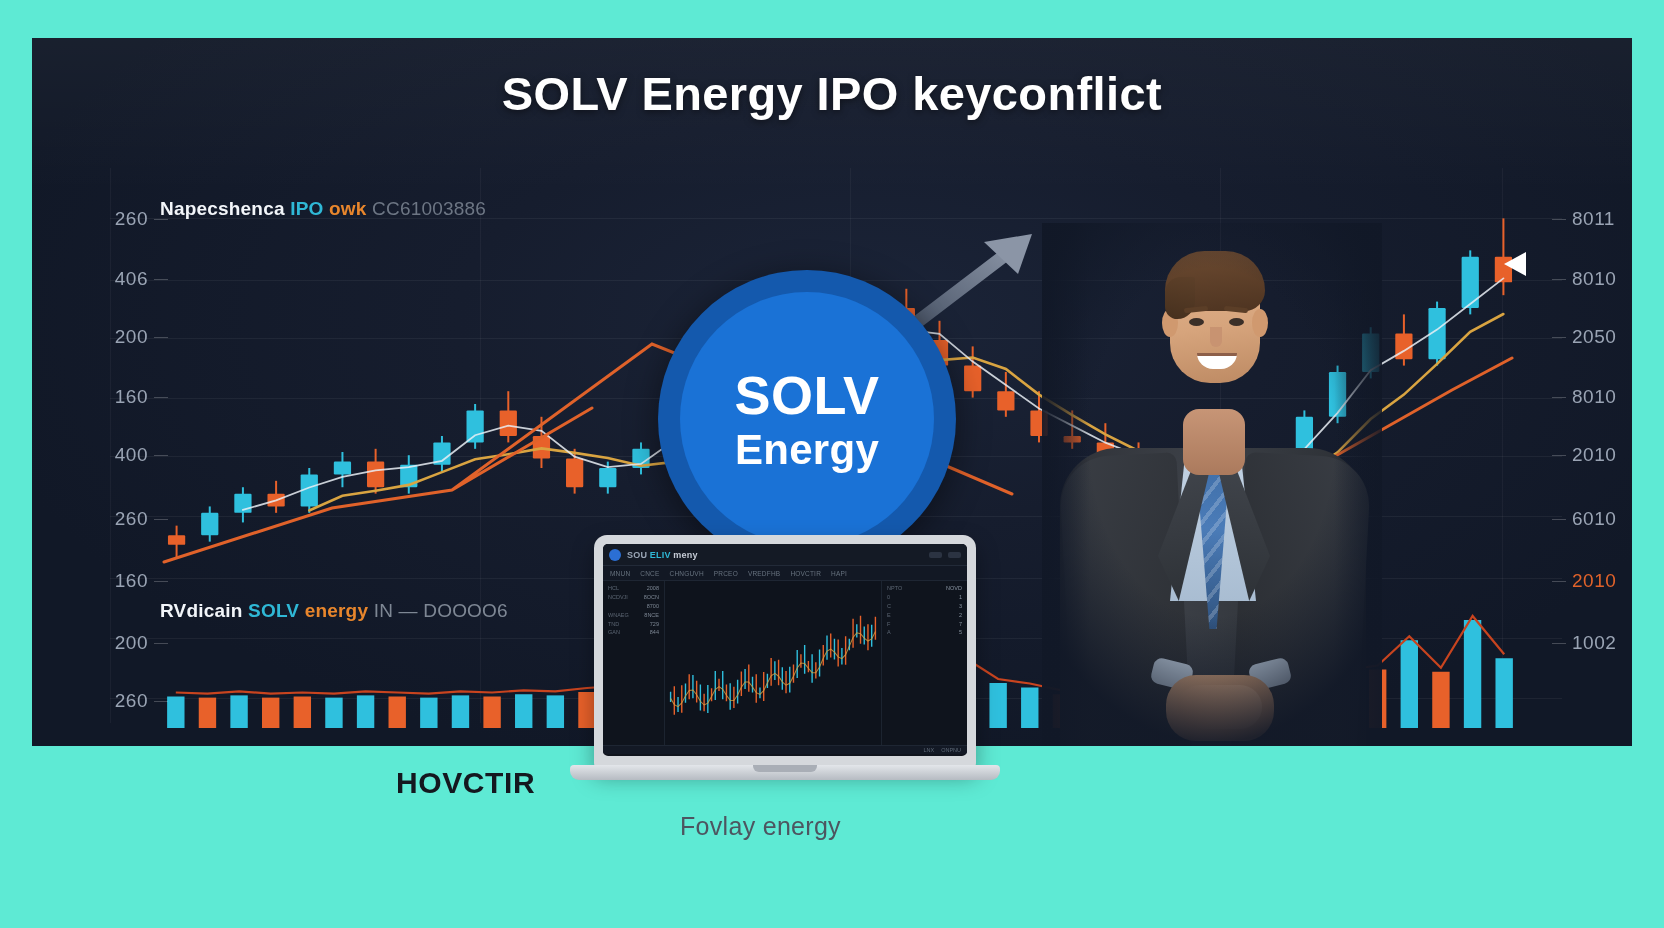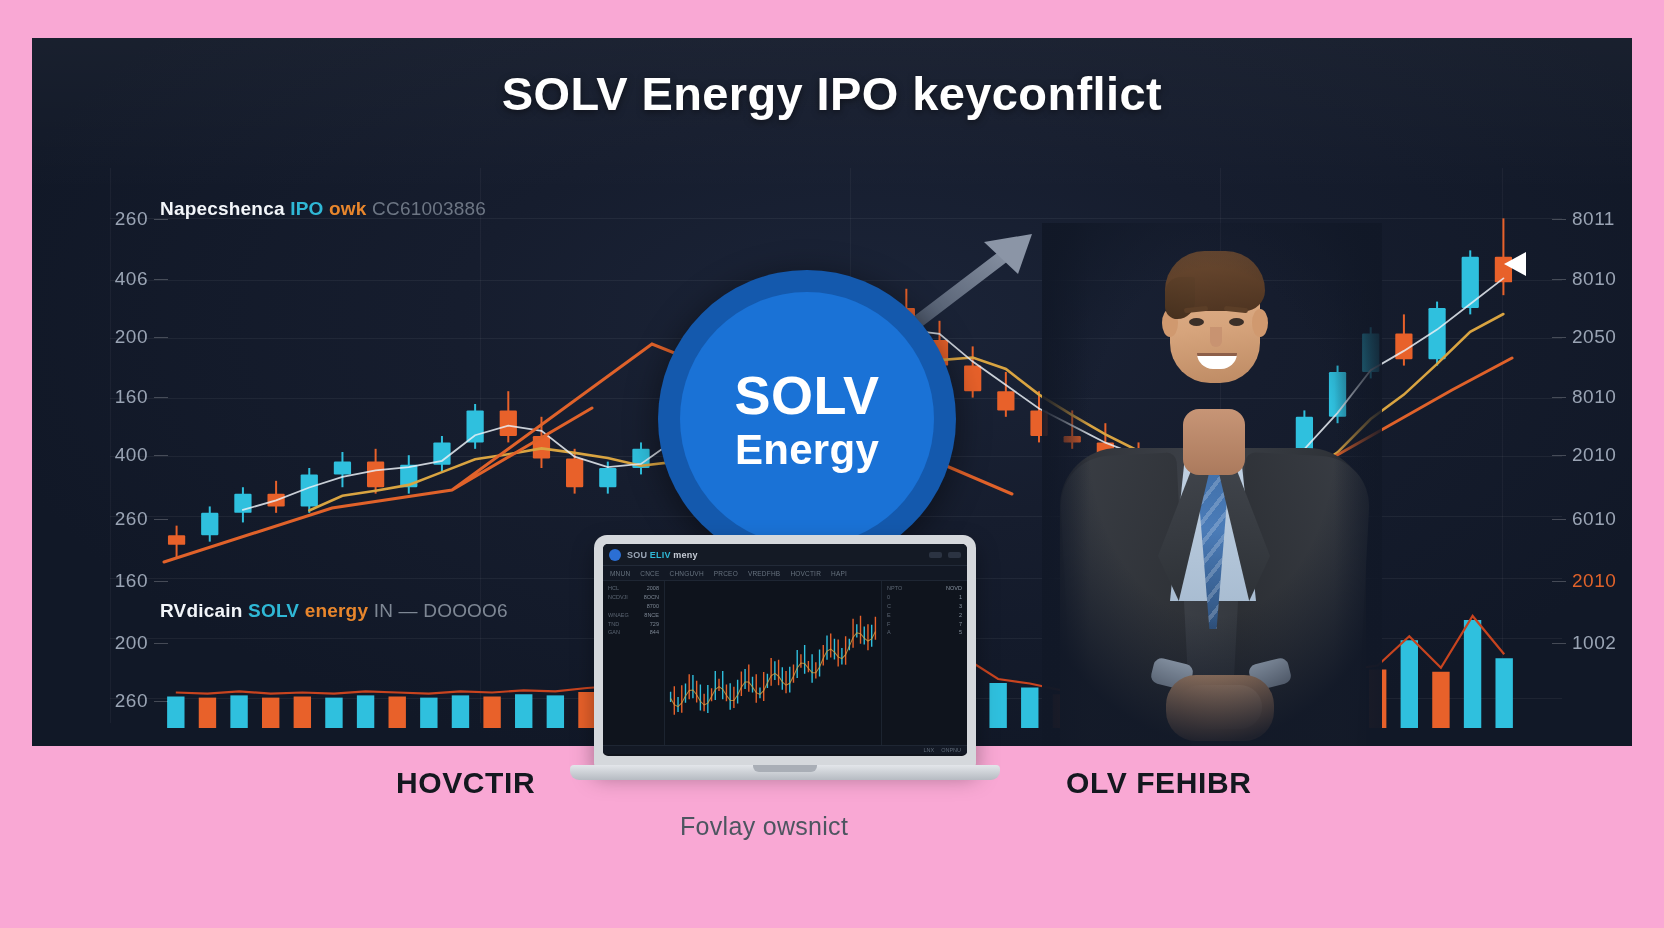--- a/index.html
+++ b/index.html
@@ -5,21 +5,21 @@
   * { margin:0; padding:0; box-sizing:border-box; }
   html,body { width:1664px; height:928px; }
   body {
     background:#ffffff;
     font-family:"Liberation Sans", sans-serif;
     overflow:hidden;
     position:relative;
   }
 
   
-  #page { position:absolute; inset:0; background:#f9a8d4; }
+  #page { position:absolute; inset:0; background:#5eead4; }
 
   
   #hero {
     position:absolute;
     left:32px; top:38px;
     width:1600px; height:708px;
     background:
       radial-gradient(ellipse 900px 460px at 52% 40%, #1b2438 0%, #161d2e 45%, #111827 100%);
     overflow:hidden;
   }
@@ -668,16 +668,15 @@
           <span class="strip-i">ONPNU</span>
         </div>
 
       </div>
     </div>
     <div id="base"></div>
     <div id="notch"></div>
   </div>
 
   <div class="cap" style="left:396px; top:766px">HOVCTIR</div>
-  <div class="cap" style="left:1066px; top:766px">OLV FEHIBR</div>
-  <div id="cap-center" style="left:680px; top:812px">Fovlay owsnict</div>
+  <div id="cap-center" style="left:680px; top:812px">Fovlay energy</div>
 
 </div>
 
 </body></html>

